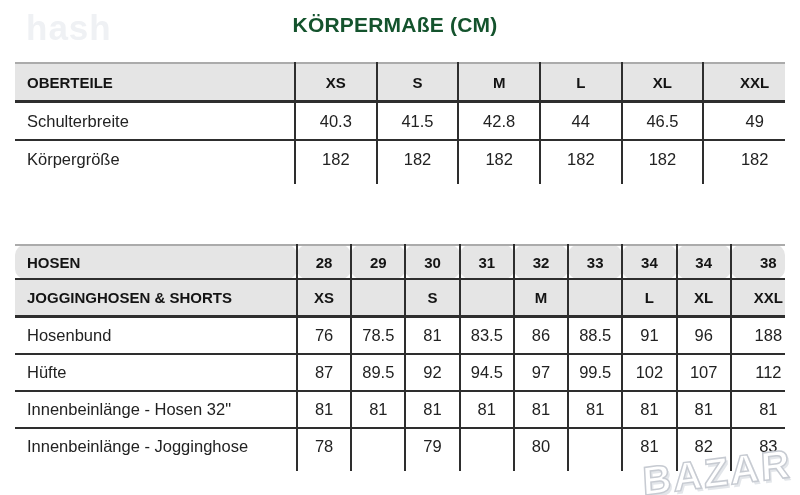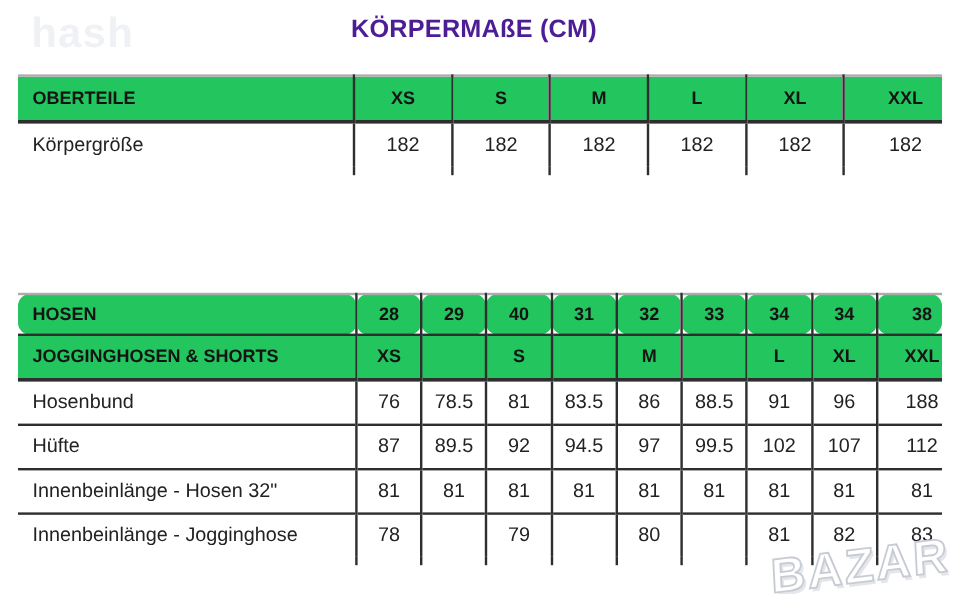--- a/index.html
+++ b/index.html
@@ -16,42 +16,42 @@
     position: absolute; left: 26px; top: 8px;
     font-size: 35px; font-weight: bold;
     color: #eff1f4; letter-spacing: 1px;
     user-select: none;
   }
 
   .page-title {
     position: absolute; top: 13px; left: 0; width: 790px;
     text-align: center;
     font-size: 21px; font-weight: bold;
-    letter-spacing: 0.2px; color: #4c1d95;
+    letter-spacing: 0.2px; color: #14532d;
   }
 
   table.sz {
     border-collapse: collapse;
     table-layout: fixed;
     width: 770px;
     position: absolute; left: 15px;
   }
   table.sz.tops    { top: 62px; }
   table.sz.bottoms { top: 244px; }
 
   .sz th, .sz td {
     border-right: 2px solid #2e2e2e;
     padding: 0;
     overflow: hidden;
     white-space: nowrap;
   }
   .sz th:last-child, .sz td:last-child { border-right: none; padding-left: 20px; }
 
   .sz thead th {
-    background: #22c55e;
+    background: #e5e5e5;
     font-size: 15px; font-weight: bold;
     color: #141414;
     text-align: center;
   }
   .sz thead tr.hdr-top th { border-top: 2px solid #ababab; }
   .sz thead tr.hdr-last th { border-bottom: 3px solid #2e2e2e; }
   .sz.bottoms thead tr.hdr-mid th { border-bottom: 2px solid #2e2e2e; }
 
   .sz .label-col { text-align: left; padding-left: 12px; }
 
@@ -108,20 +108,29 @@
         <th>XS</th>
         <th>S</th>
         <th>M</th>
         <th>L</th>
         <th>XL</th>
         <th>XXL</th>
       </tr>
     </thead>
     <tbody>
       <tr class="data-row">
+        <td class="label-col">Schulterbreite</td>
+        <td>40.3</td>
+        <td>41.5</td>
+        <td>42.8</td>
+        <td>44</td>
+        <td>46.5</td>
+        <td>49</td>
+      </tr>
+      <tr class="data-row">
         <td class="label-col">Körpergröße</td>
         <td>182</td>
         <td>182</td>
         <td>182</td>
         <td>182</td>
         <td>182</td>
         <td>182</td>
       </tr>
       <tr class="spacer-row">
         <td></td>
@@ -146,21 +155,21 @@
         <col>
         <col>
         <col>
         <col>
     </colgroup>
     <thead>
       <tr class="hdr-top hdr-mid">
         <th class="label-col">HOSEN</th>
         <th>28</th>
         <th>29</th>
-        <th>40</th>
+        <th>30</th>
         <th>31</th>
         <th>32</th>
         <th>33</th>
         <th>34</th>
         <th>34</th>
         <th>38</th>
       </tr>
       <tr class="hdr-last">
         <th class="label-col">JOGGINGHOSEN &amp; SHORTS</th>
         <th>XS</th>

